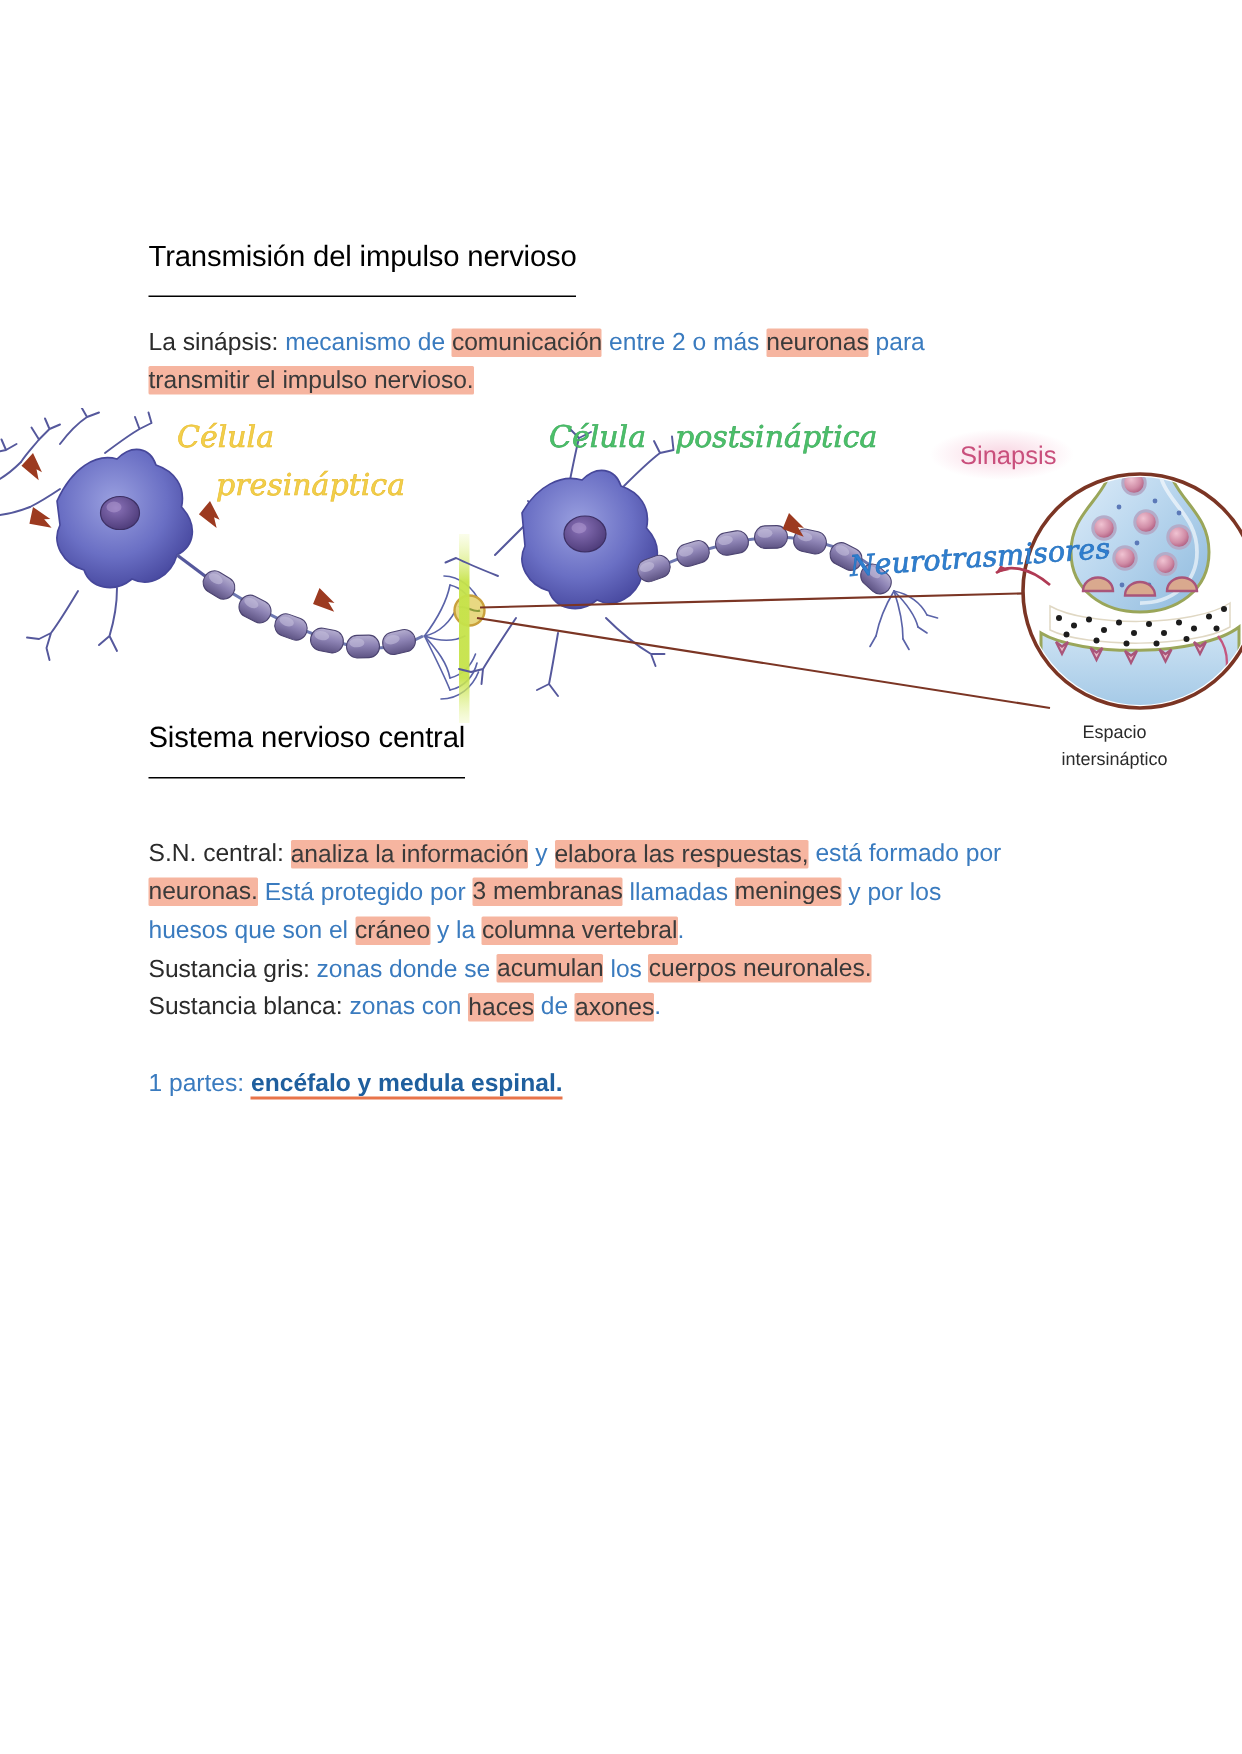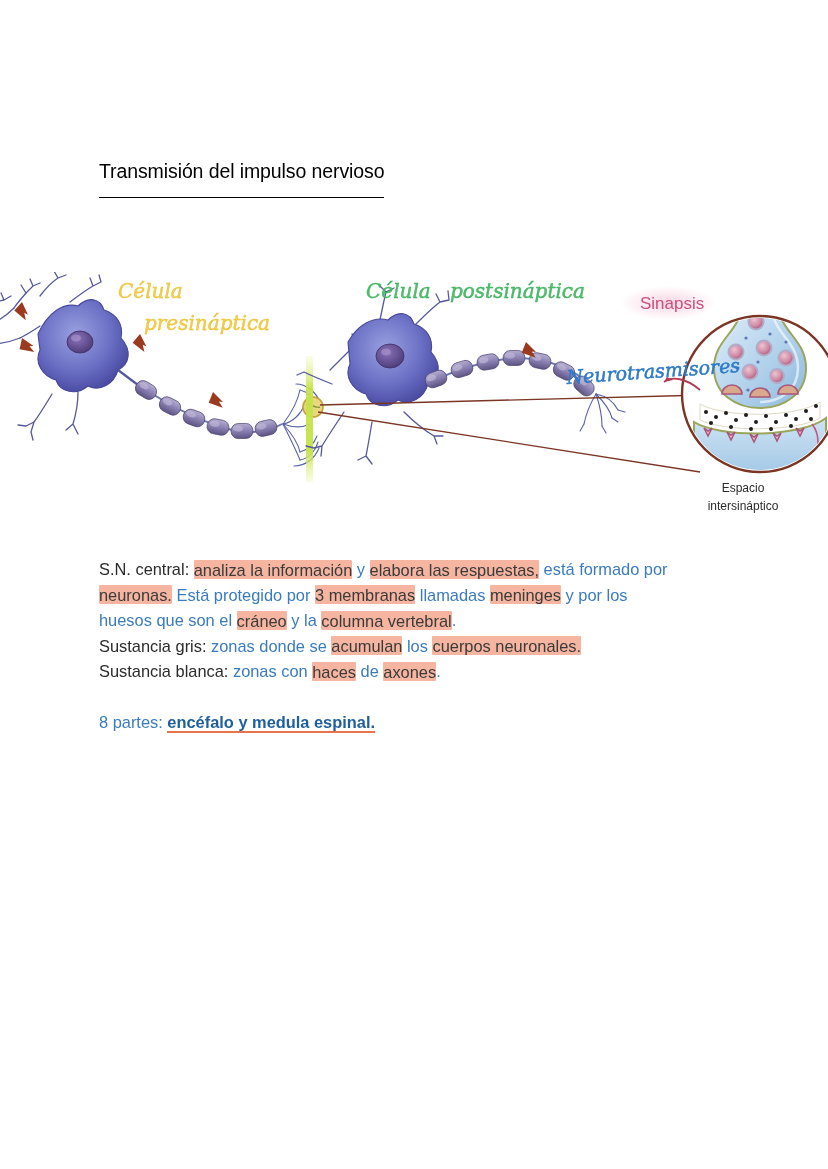--- a/index.html
+++ b/index.html
@@ -95,20 +95,23 @@
 </style>
 </head>
 <body>
 
 <div class="page">
 
   <div class="heading" id="heading-1">
     <span class="htext">Transmisión del impulso nervioso</span>
   </div>
 
+  <div class="para" id="para-sinapsis">
+    <span class="lbl">La sinápsis:</span><span class="blue"> mecanismo de </span><span class="hl">comunicación</span><span class="blue"> entre 2 o más </span><span class="hl">neuronas</span><span class="blue"> para</span><br><span class="hl">transmitir el impulso nervioso.</span>
+  </div>
 
   <div id="illustration">
     <svg width="828" height="210" viewBox="0 0 828 210" xmlns="http://www.w3.org/2000/svg">
       <defs>
         <radialGradient id="somaGrad" cx="42%" cy="38%" r="72%">
           <stop offset="0%" stop-color="#9aa0e0"></stop>
           <stop offset="55%" stop-color="#6a6fc4"></stop>
           <stop offset="100%" stop-color="#3f3f96"></stop>
         </radialGradient>
         <radialGradient id="nucGrad" cx="40%" cy="35%" r="70%">
@@ -393,20 +396,23 @@
         <text x="640" y="37" font-family="Liberation Sans, sans-serif" font-size="17" fill="#c94f7c">Sinapsis</text>
       </g>
     </svg>
   </div>
 
   <div class="caption" id="caption-espacio">
     <span>Espacio</span><br>
     <span>intersináptico</span>
   </div>
 
+  <div class="heading" id="heading-2">
+    <span class="htext">Sistema nervioso central</span>
+  </div>
 
   <div class="para" id="para-snc">
     <span class="lbl">S.N. central:</span><span class="blue"> </span><span class="hl">analiza la información</span><span class="blue"> y </span><span class="hl">elabora las respuestas,</span><span class="blue"> está formado por</span><br><span class="hl">neuronas.</span><span class="blue"> Está protegido por </span><span class="hl">3 membranas</span><span class="blue"> llamadas </span><span class="hl">meninges</span><span class="blue"> y por los</span><br><span class="blue">huesos que son el </span><span class="hl">cráneo</span><span class="blue"> y la </span><span class="hl">columna vertebral</span><span class="blue">.</span><br><span class="lbl">Sustancia gris:</span><span class="blue"> zonas donde se </span><span class="hl">acumulan</span><span class="blue"> los </span><span class="hl">cuerpos neuronales.</span><br><span class="lbl">Sustancia blanca:</span><span class="blue"> zonas con </span><span class="hl">haces</span><span class="blue"> de </span><span class="hl">axones</span><span class="blue">.</span>
     <span class="spacer-line"></span>
-    <span class="blue">8 partes:</span><span class="blue"> </span><span class="bold-blue">encéfalo y medula espinal.</span>
+    <span class="blue">1 partes:</span><span class="blue"> </span><span class="bold-blue">encéfalo y medula espinal.</span>
   </div>
 
 </div>
 
 </body></html>

